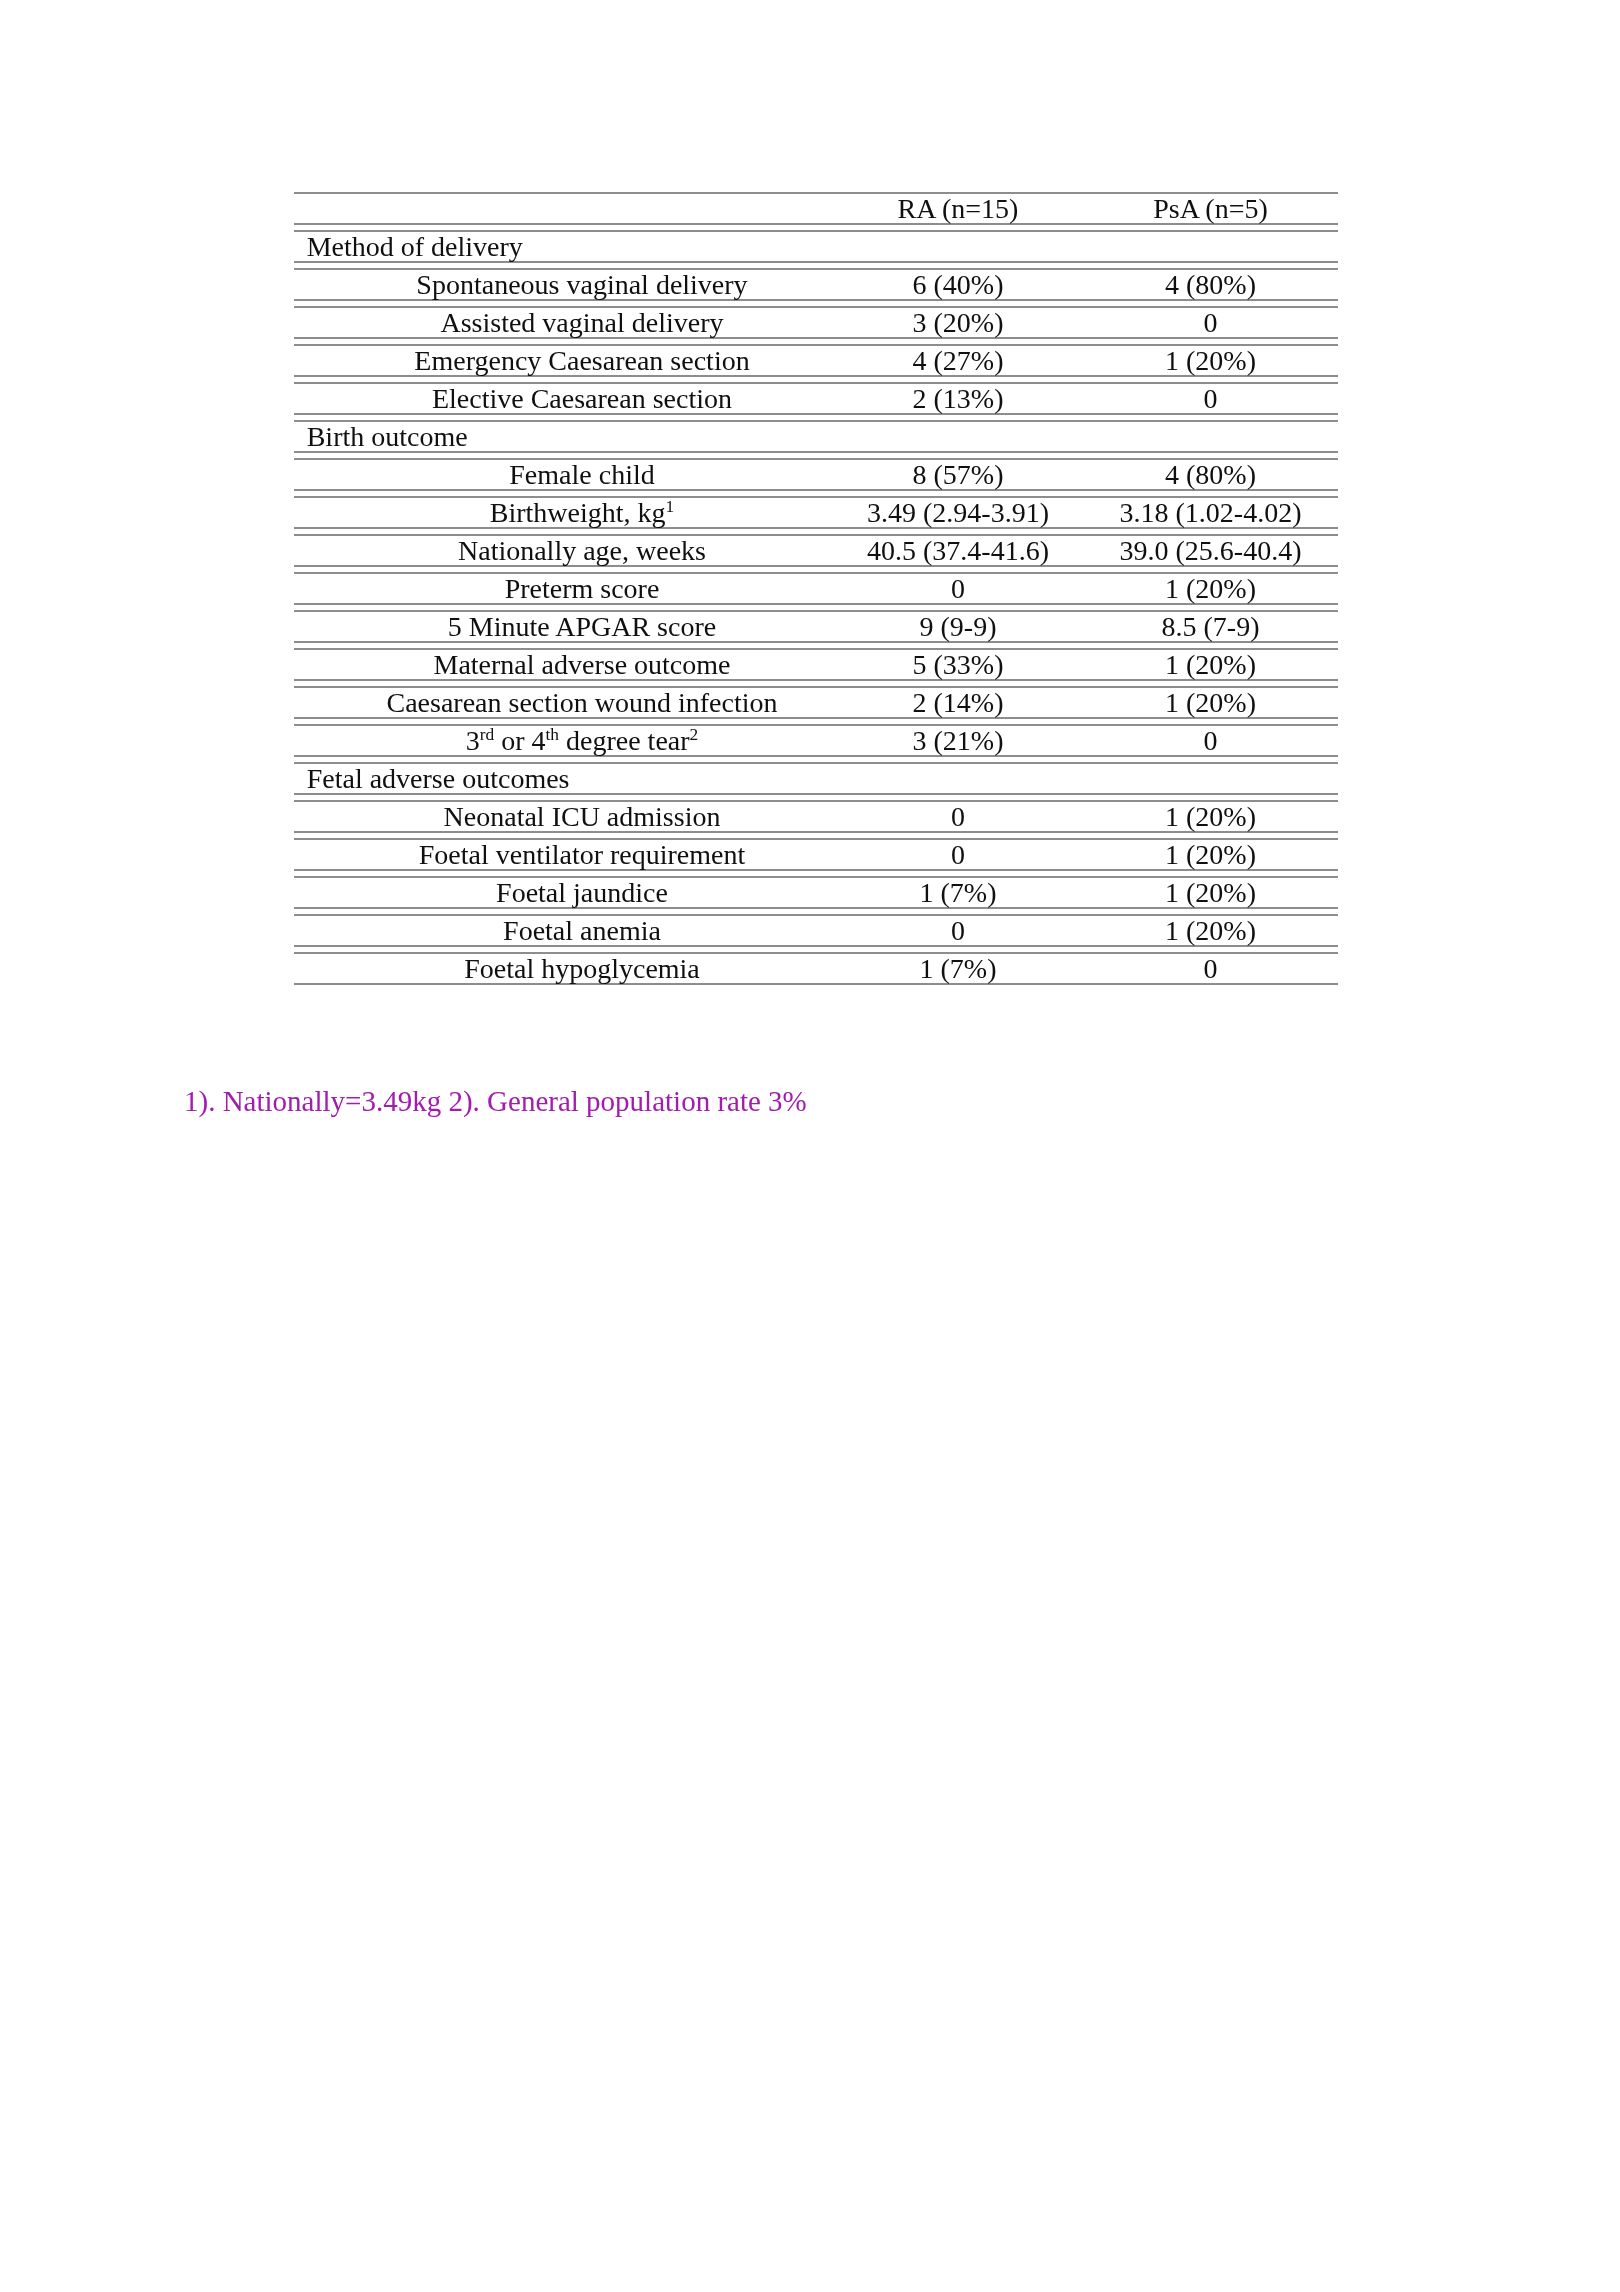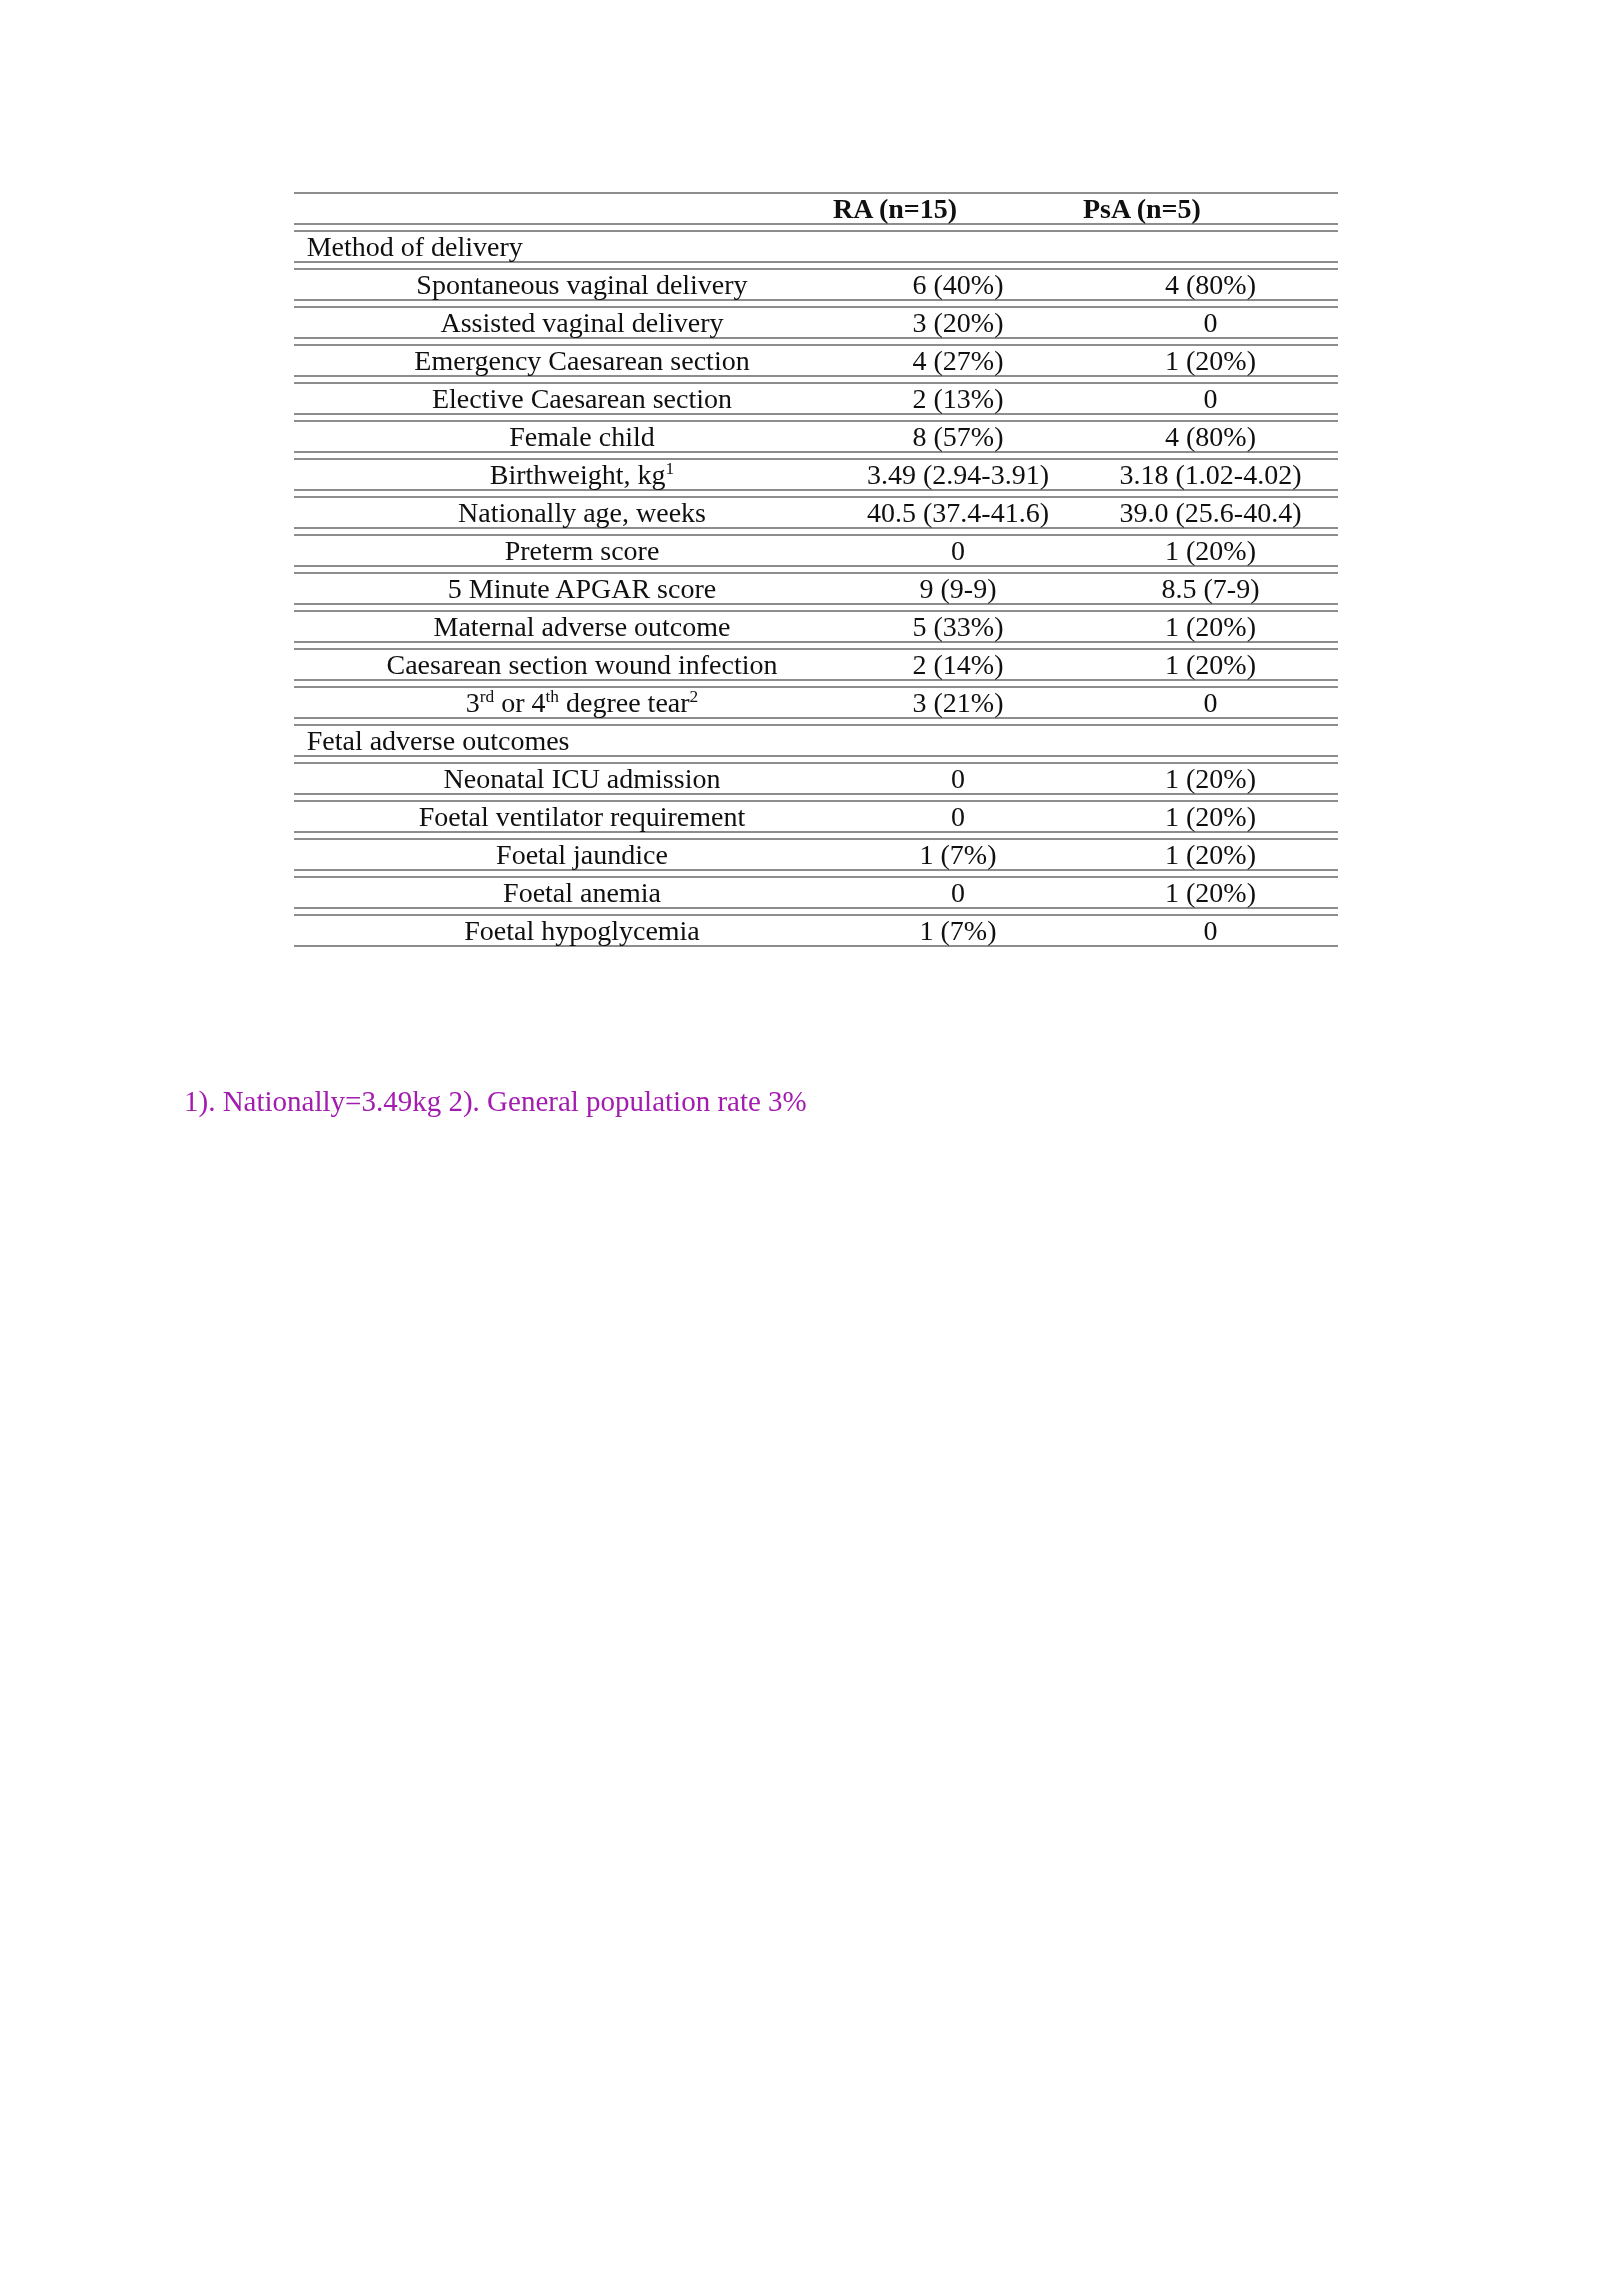--- a/index.html
+++ b/index.html
@@ -37,22 +37,22 @@
     background: #ffffff;
     padding: 0;
     height: 29px;
     line-height: 29px;
     vertical-align: middle;
     white-space: nowrap;
     overflow: visible;
     font-weight: normal;
   }
   table.outcomes thead th {
-    font-weight: bold;
-    text-align: left;
+    font-weight: normal;
+    text-align: center;
   }
   .section-cell {
     font-weight: bold;
     text-align: left;
     padding-left: 12.7px !important;
     margin-top: 24px;
   }
   .label-cell {
     text-align: center;
     padding-left: 37px !important;
@@ -108,20 +108,23 @@
         </tr>
         <tr>
           <td class="label-cell">Emergency Caesarean section</td>
           <td class="value-cell">4 (27%)</td>
           <td class="value-cell">1 (20%)</td>
         </tr>
         <tr>
           <td class="label-cell">Elective Caesarean section</td>
           <td class="value-cell">2 (13%)</td>
           <td class="value-cell">0</td>
+        </tr>
+        <tr>
+          <td colspan="3" class="section-cell">Birth outcome</td>
         </tr>
         <tr>
           <td class="label-cell">Female child</td>
           <td class="value-cell">8 (57%)</td>
           <td class="value-cell">4 (80%)</td>
         </tr>
         <tr>
           <td class="label-cell">Birthweight, kg<sup>1</sup></td>
           <td class="value-cell">3.49 (2.94-3.91)</td>
           <td class="value-cell">3.18 (1.02-4.02)</td>

